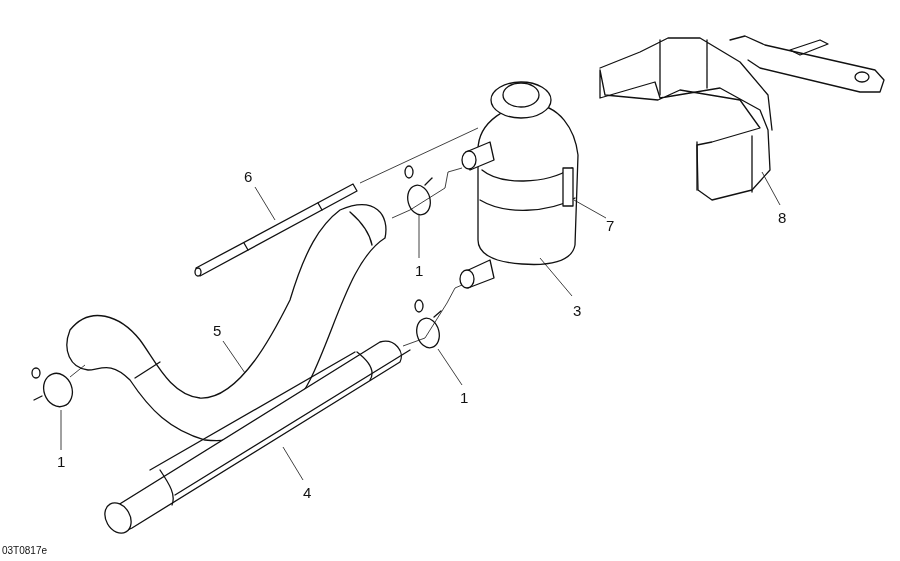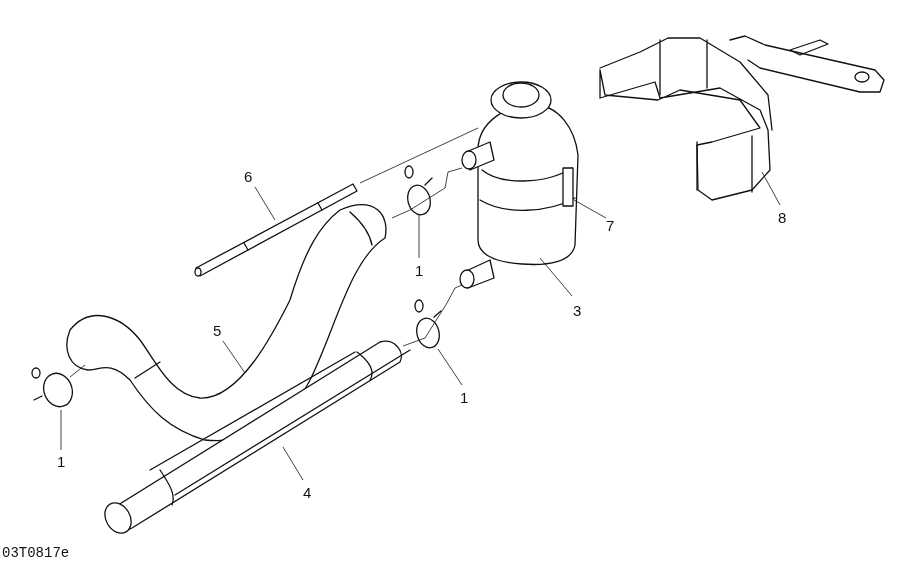--- a/index.html
+++ b/index.html
@@ -2,21 +2,21 @@
 <html><head>
 <meta charset="utf-8">
 <style>
   html, body { margin:0; padding:0; background:#ffffff; }
   body { width:900px; height:561px; position:relative; overflow:hidden; font-family:"Liberation Sans", sans-serif; }
   #diagram { position:absolute; left:0; top:0; width:900px; height:561px; }
   .ln { fill:none; stroke:#111; stroke-width:1.3; stroke-linecap:round; stroke-linejoin:round; }
   .thin { fill:none; stroke:#111; stroke-width:0.8; }
   .fillw { fill:#fff; stroke:#111; stroke-width:1.3; stroke-linejoin:round; }
   .callout { font-family:"Liberation Sans", sans-serif; font-size:15px; fill:#111; }
-  .code { position:absolute; left:2px; top:545px; font-size:14px; color:#111; font-family:Liberation Mono, monospace; }
+  .code { position:absolute; left:2px; top:545px; font-size:10px; color:#111; font-family:Liberation Sans, sans-serif; }
 </style>
 </head>
 <body>
 
 <svg id="diagram" viewBox="0 0 900 561" xmlns="http://www.w3.org/2000/svg">
 
   <g>
     <path class="fillw" d="M600,70 L600,98 L655,82 L660,98 L720,88 L760,110 L768,130 L770,170 L752,190 L712,200 L698,190 L697,145 L712,142 L760,128 L740,100 L680,90 L658,100 L605,95 Z"></path>
     <path class="ln" d="M600,68 L640,52 L668,38 L700,38 L740,62 L768,95 L772,130 M660,40 L660,95 M707,40 L707,88"></path>
     <path class="ln" d="M697,142 L697,190 M752,136 L752,192"></path>

